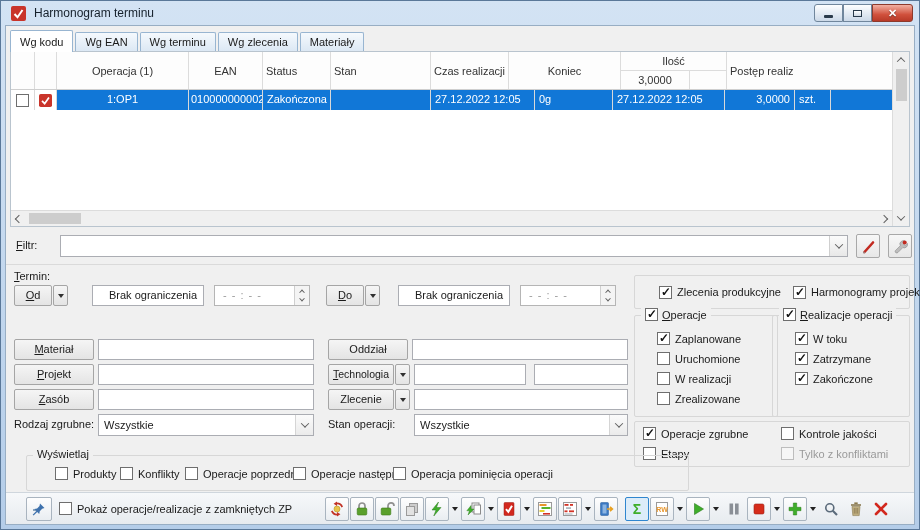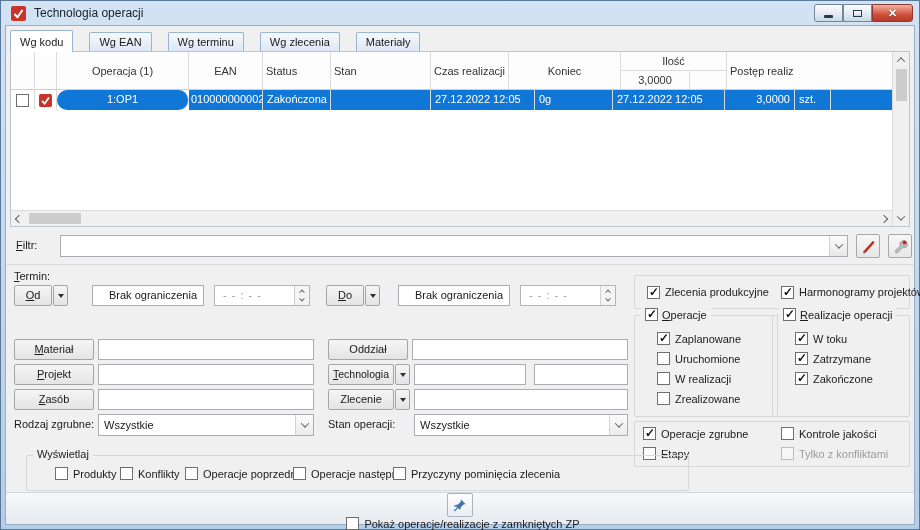--- a/index.html
+++ b/index.html
@@ -21,40 +21,40 @@
   .glyph-min { width:9px; height:3px; background:#2a3a4a; border-radius:1px; margin-top:6px; }
   .glyph-max { width:9px; height:7px; border:1px solid #2a3a4a; background:linear-gradient(#fff,#cfd9e4); }
   .glyph-x { color:#fff; font-weight:bold; font-size:11px; text-shadow:0 1px 1px #702a20; }
 
   
   .content { position:relative; height:500px; background:#f0f0f0; border:1px solid #98aec4; }
 
   
   .tabs { position:absolute; top:2px; left:4px; height:23px; display:flex; align-items:flex-end; z-index:3; }
   .tab { border:1px solid #98b5d1; border-bottom:none; background:linear-gradient(#f5f9fd,#dce8f4);
-         padding:3px 9px 3px 9px; margin-right:16px; border-radius:2px 2px 0 0; cursor:default; }
+         padding:3px 9px 3px 9px; margin-right:2px; border-radius:2px 2px 0 0; cursor:default; }
   .tab.active { background:#fff; padding-top:5px; padding-bottom:4px; margin-bottom:-1px; }
 
   
   .grid { position:absolute; top:25px; left:4px; right:4px; height:176px; background:#fff;
           border:1px solid #b9c4ce; display:flex; z-index:2; }
   .grid-main { flex:1; display:flex; flex-direction:column; overflow:hidden; }
   .ghead { display:flex; height:38px; background:#fdfdfd; border-bottom:1px solid #cfcfcf; flex:none; }
   .hcell { border-right:1px solid #dcdcdc; display:flex; align-items:center; padding:0 3px;
            white-space:nowrap; overflow:hidden; color:#333; flex:none; }
   .hcell.c { justify-content:center; }
   .ilosc-wrap { flex-direction:column; padding:0; align-items:stretch; }
   .ilosc-top { height:19px; line-height:19px; text-align:center; border-bottom:1px solid #dcdcdc; }
   .ilosc-bot { height:18px; display:flex; }
   .ilosc-num { width:69px; text-align:center; line-height:18px; border-right:1px solid #dcdcdc; }
   .grow { display:flex; height:20px; flex:none; }
   .gcell { border-right:1px solid #d9d9d9; line-height:19px; padding:0 4px; white-space:nowrap;
            overflow:hidden; flex:none; background:#1177d7; color:#fff; }
   .gcell.plain { background:#fff; color:#1a1a1a; display:flex; align-items:center; justify-content:center; padding:0; }
-  .gcell.r { text-align:right; } .gcell.c { text-align:center;border-radius:10px; }
+  .gcell.r { text-align:right; } .gcell.c { text-align:center; }
   .gfill { flex:1; background:#fff; }
   .hscroll { height:16px; flex:none; background:#f0f0f0; border-top:1px solid #dcdcdc; display:flex; align-items:center; }
   .vscroll { width:17px; flex:none; background:#f0f0f0; border-left:1px solid #dcdcdc;
              display:flex; flex-direction:column; align-items:center; }
   .sarrow { width:16px; height:16px; display:flex; align-items:center; justify-content:center; flex:none; }
   .sthumb-v { width:11px; height:32px; background:#cdcdcd; margin-top:1px; }
   .sthumb-h { width:52px; height:11px; background:#cdcdcd; margin-left:2px; }
   .sfill { flex:1; }
   .chv { display:inline-block; width:6px; height:6px; border-right:1.4px solid #606060; border-bottom:1.4px solid #606060; }
   .chv.d { transform:rotate(45deg) translate(-1px,-1px); }
@@ -98,21 +98,21 @@
   .legend { position:absolute; top:-8px; left:6px; background:#f0f0f0; padding:0 4px; display:flex; align-items:center; gap:4px; }
   .cbitem { display:flex; align-items:center; gap:5px; white-space:nowrap; position:absolute; }
   .cbrow { display:flex; align-items:center; gap:5px; white-space:nowrap; }
   .cb { width:13px; height:13px; border:1px solid #6e6e6e; background:#fff; position:relative; flex:none; display:inline-block; }
   .cb.checked::after { content:"✓"; position:absolute; left:1px; top:-2px; font-size:12px; font-weight:bold; color:#111; }
   .cb.disabled { border-color:#bdbdbd; background:#f6f6f6; }
   .lbl-disabled { color:#9a9a9a; }
 
   
   .toolbar { position:absolute; left:0; right:0; bottom:0; height:32px; border-top:1px solid #cfd6dd;
-             background:linear-gradient(#f6f8fa,#e7ebef); display:flex; align-items:center; padding:0 20px;flex-direction:column; }
+             background:linear-gradient(#f6f8fa,#e7ebef); display:flex; align-items:center; padding:0 20px; }
   .tb { width:24px; height:24px; border:1px solid #a9b4bf; background:linear-gradient(#fefefe,#e9edf1);
         border-radius:2px; display:flex; align-items:center; justify-content:center; flex:none; margin-right:1px; }
   .tb.flat { border-color:transparent; background:transparent; }
   .tb.toggled { border-color:#2f86cf; background:#dcecf9; }
   .tbdd { width:10px; height:24px; display:flex; align-items:center; justify-content:center; flex:none; margin-right:1px; }
   .tbdd .tri { border-top-color:#222; }
   .tgap { width:6px; flex:none; }
   .pokaz { display:flex; align-items:center; gap:5px; margin-left:6px; }
   .icons-right { margin-left:auto; display:flex; align-items:center; }
   svg { display:block; }
@@ -123,21 +123,21 @@
 
 <div class="win">
 
   <div class="titlebar">
     <span class="appicon">
       <svg width="15" height="15" viewBox="0 0 15 15">
           <rect width="15" height="15" rx="2" fill="#c9342a"></rect>
           <path d="M3.5 8l3 3.2L11.5 4" stroke="#fff" stroke-width="2" fill="none"></path>
         </svg>
     </span>
-    <span class="title-text">Technologia operacji</span>
+    <span class="title-text">Harmonogram terminu</span>
     <div class="winbtns">
       <div class="wbtn min">
           <span class="glyph-min"></span>
         </div>
       <div class="wbtn">
           <span class="glyph-max"></span>
         </div>
       <div class="wbtn cls">
           <span class="glyph-x">✕</span>
         </div>
@@ -271,21 +271,21 @@
         <span class="spin">
             <div>
               <i class="chv u sm"></i>
             </div>
             <div>
               <i class="chv d sm"></i>
             </div>
           </span>
       </div>
 
-      <div class="gbox" style="left:628px; top:10px; width:276px; height:34px; display:flex; align-items:center; padding:0 12px; gap:12px">
+      <div class="gbox" style="left:628px; top:10px; width:276px; height:34px; display:flex; align-items:center; padding:0 24px; gap:12px">
         <span class="cbrow">
           <span class="cb checked"></span>
           <span>Zlecenia produkcyjne</span>
         </span>
         <span class="cbrow">
           <span class="cb checked"></span>
           <span>Harmonogramy projektów</span>
         </span>
       </div>
 
@@ -400,21 +400,21 @@
         <span class="cbitem" style="left:158px; top:11px">
             <span class="cb"></span>
             <span>Operacje poprzednie</span>
           </span>
         <span class="cbitem" style="left:266px; top:11px">
             <span class="cb"></span>
             <span>Operacje następne</span>
           </span>
         <span class="cbitem" style="left:366px; top:11px">
             <span class="cb"></span>
-            <span>Przyczyny pominięcia zlecenia</span>
+            <span>Operacja pominięcia operacji</span>
           </span>
       </div>
     </div>
 
     <div class="toolbar">
       <div class="tb" style="width:26px">
         <svg width="16" height="16" viewBox="0 0 16 16">
           <path d="M2 9h3" stroke="#6a88a8" stroke-width="1.5"></path>
           <path d="M9 2.5l4.5 4.5-2.3.8-2.4 2.4-.6 2.8-2-2-3.6 3.6-.9-.9L5.3 10l-2-2 2.8-.6 2.4-2.4z" fill="#3f72ad"></path>
         </svg>

